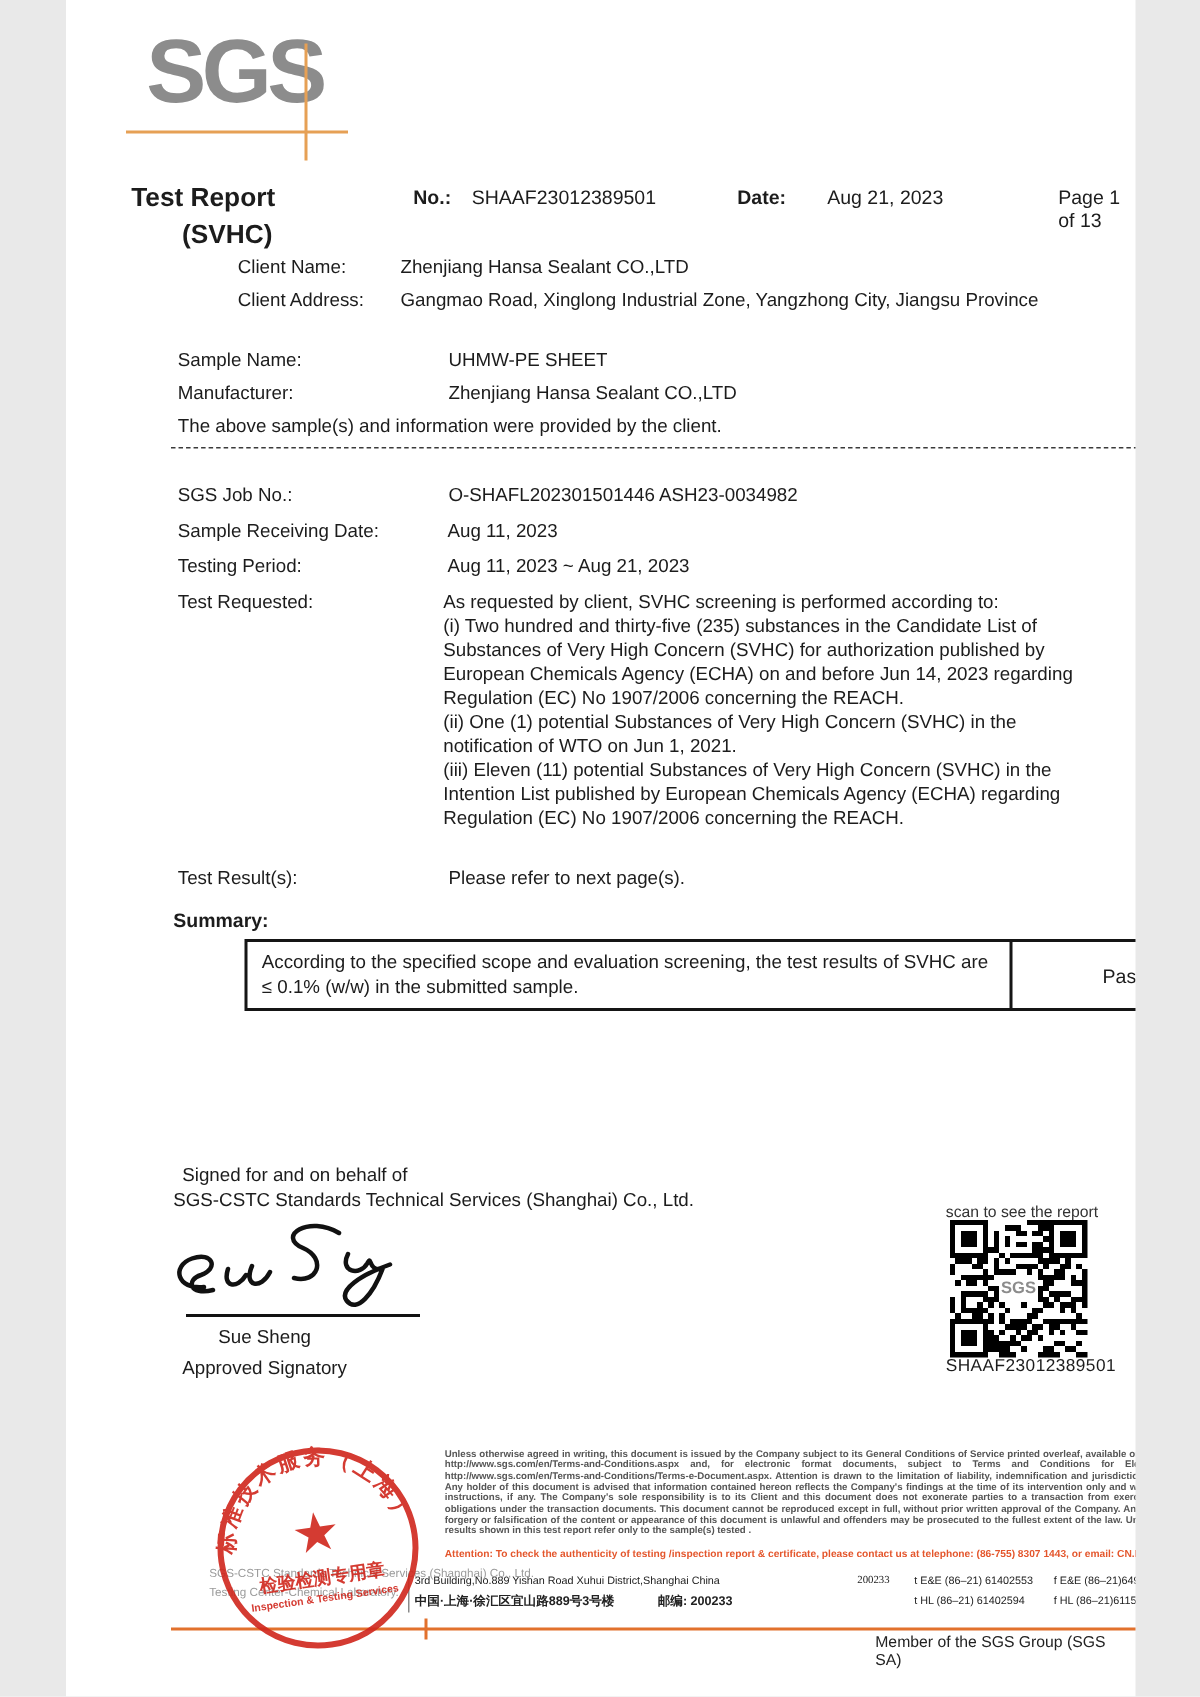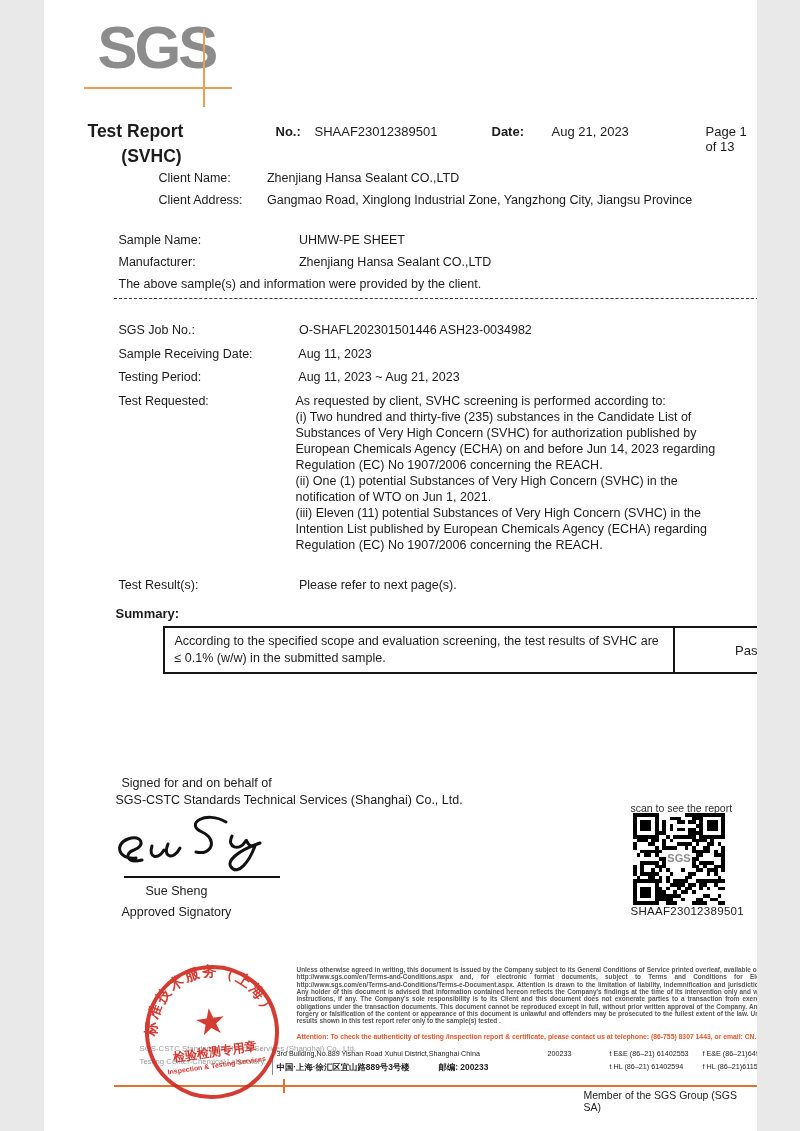--- a/index.html
+++ b/index.html
@@ -57,21 +57,21 @@
 
   .legal{left:253px;top:966px;width:540px;font-size:6.45px;line-height:7.35px;text-align:justify;
          color:#565656;font-weight:600;letter-spacing:0;}
   .attention{left:253px;top:1033px;width:540px;font-size:6.8px;line-height:7.6px;font-weight:bold;color:#e4562c;}
 
   .addr-bar{left:228px;top:1049px;width:1px;height:26px;background:#8a8a8a;}
   .addr{font-size:7.2px;color:#222;white-space:nowrap;}
   .addr-cn{font-size:8.4px;font-weight:bold;}
   .a-r1{top:1049px;}
   .a-r2{top:1062px;}
-  .c1{left:233px;} .c2a{left:504px;} .c2b{left:395px;} .c3{left:566px;} .c4{left:659px;} .c5{left:740px;font-size:6.8px;}
+  .c1{left:233px;} .c2a{left:528px;font-family:Liberation Serif, serif;} .c2b{left:395px;} .c3{left:566px;} .c4{left:659px;} .c5{left:740px;font-size:6.8px;}
 
   .foot-rule{left:70px;top:1085px;width:726px;height:2px;background:#e2712d;}
   .foot-tick{left:239px;top:1079px;width:2px;height:14px;background:#e2712d;}
   .member{left:540px;top:1089px;font-size:10.5px;color:#222;}
 </style>
 </head>
 <body>
 
 <div class="page">
 

